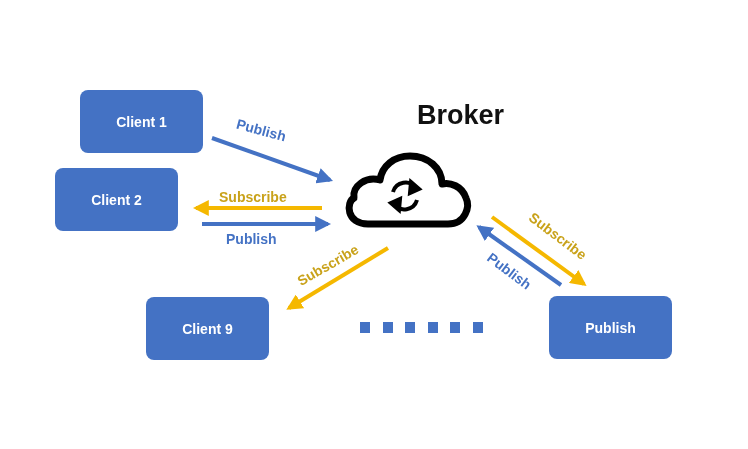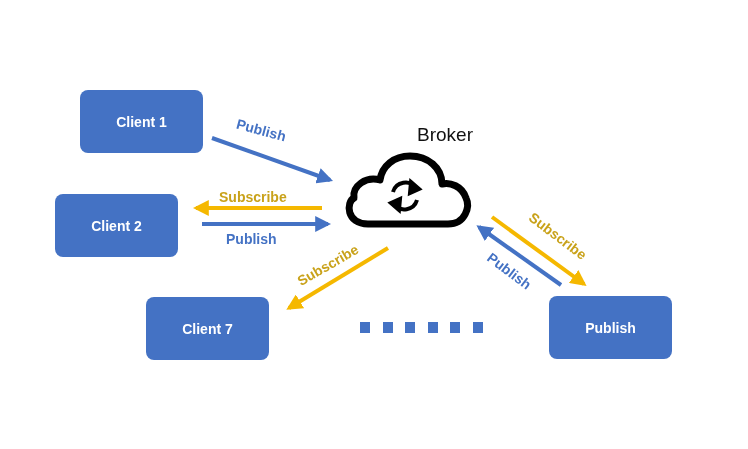--- a/index.html
+++ b/index.html
@@ -4,24 +4,24 @@
 <style>
   html, body { margin: 0; padding: 0; background: #ffffff; }
   body { width: 748px; height: 449px; position: relative; overflow: hidden;
          font-family: "Liberation Sans", "DejaVu Sans", sans-serif; }
   .client {
     position: absolute; width: 123px; height: 63px; border-radius: 8px;
     background: #4472c4; color: #ffffff; font-weight: bold; font-size: 14px;
     display: flex; align-items: center; justify-content: center;
   }
   #c1 { left: 80px; top: 90px; }
-  #c2 { left: 55px; top: 194px; }
+  #c2 { left: 55px; top: 168px; }
   #c3 { left: 146px; top: 297px; }
   #c4 { left: 549px; top: 296px; }
-  .title { position: absolute; left: 417px; top: 124px; font-size: 19px; font-weight: normal; color: #111; }
+  .title { position: absolute; left: 417px; top: 100px; font-size: 27px; font-weight: bold; color: #111; }
   .lbl { position: absolute; font-size: 14px; font-weight: bold; white-space: nowrap; transform-origin: center center; }
   .pub { color: #4472c4; }
   .sub { color: #c9a21a; }
   svg.layer { position: absolute; left: 0; top: 0; }
   .dot { position: absolute; width: 10px; height: 11px; background: #4472c4; }
 </style>
 </head>
 <body>
 
 <svg class="layer" width="748" height="449">
@@ -54,21 +54,21 @@
     <path d="M417,200 A13,13 0 0 1 394,204"></path>
     <path d="M411,182 L419,189 L410,193 Z" fill="#000"></path>
     <path d="M399,210 L391,203 L400,199 Z" fill="#000"></path>
   </g>
 </svg>
 
 <div class="title">Broker</div>
 
 <div class="client" id="c1">Client 1</div>
 <div class="client" id="c2">Client 2</div>
-<div class="client" id="c3">Client 7</div>
+<div class="client" id="c3">Client 9</div>
 <div class="client" id="c4">Publish</div>
 
 <div class="lbl pub" style="left:236px;top:122px;transform:rotate(15deg);">Publish</div>
 <div class="lbl sub" style="left:219px;top:189px;">Subscribe</div>
 <div class="lbl pub" style="left:226px;top:231px;">Publish</div>
 <div class="lbl sub" style="left:294px;top:257px;transform:rotate(-30deg);">Subscribe</div>
 <div class="lbl sub" style="left:524px;top:228px;transform:rotate(37deg);">Subscribe</div>
 <div class="lbl pub" style="left:484px;top:263px;transform:rotate(37deg);">Publish</div>
 
 <div id="dots">

